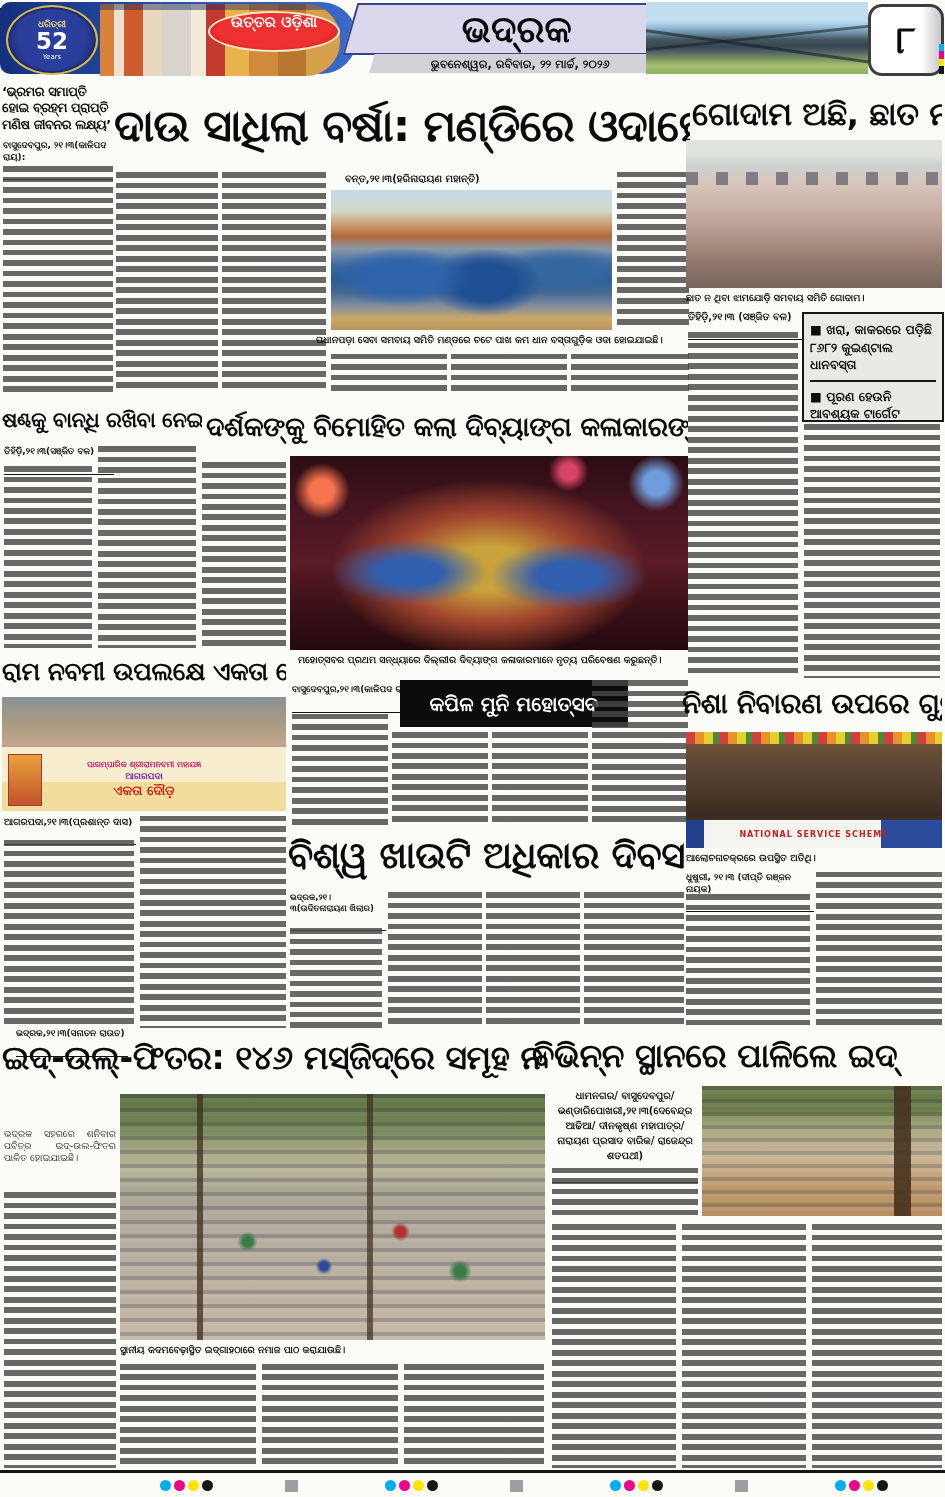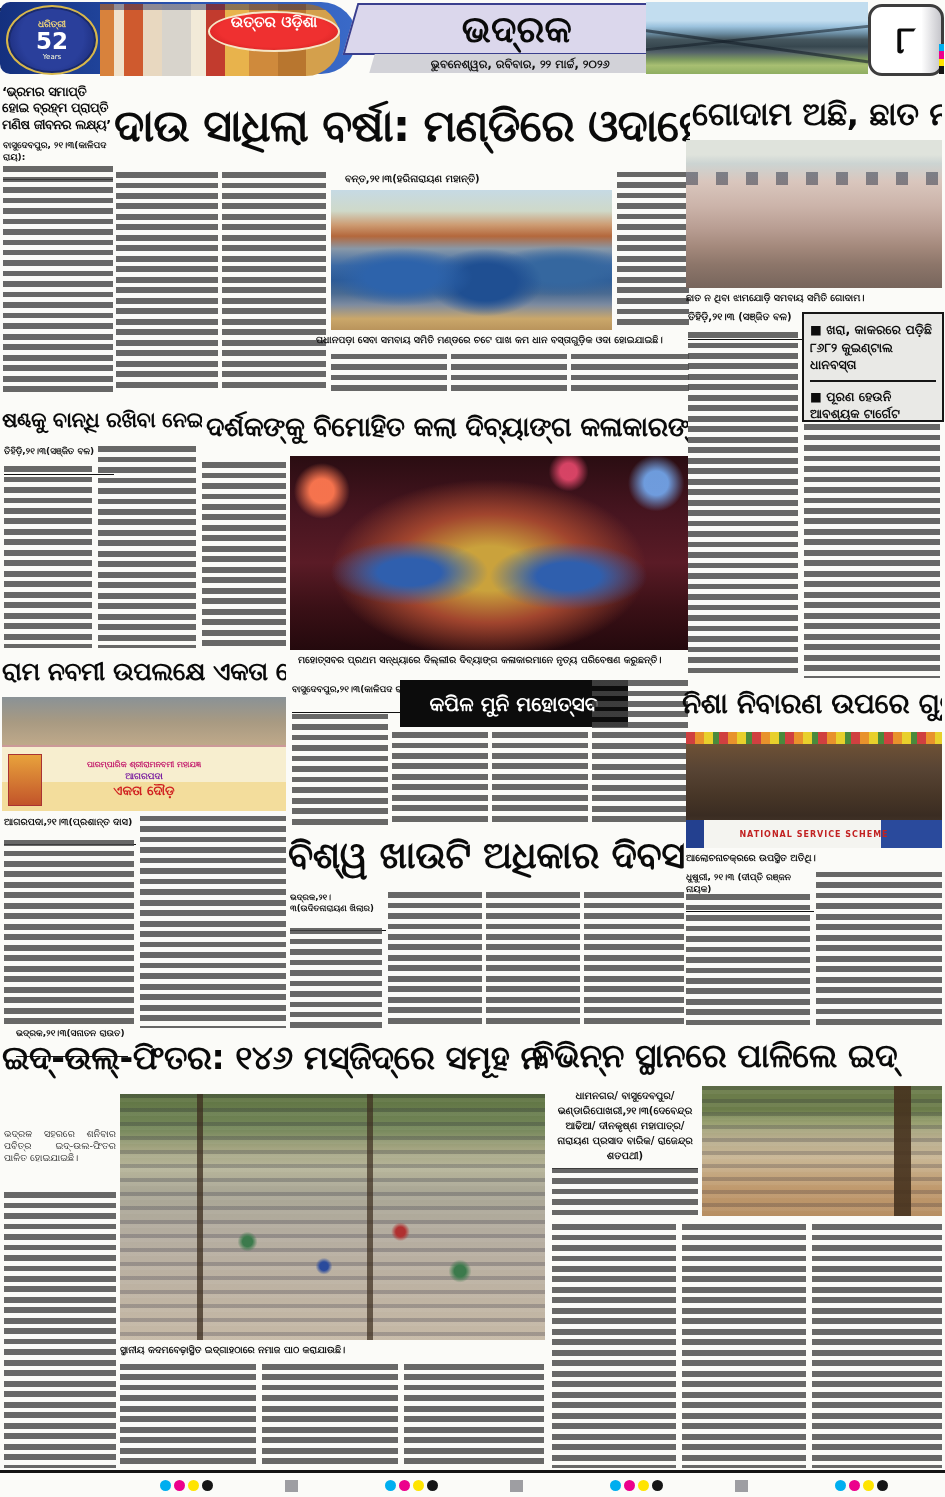--- a/index.html
+++ b/index.html
@@ -6,21 +6,21 @@
   #page{position:relative;width:945px;height:1497px;background:#fbfbf8;overflow:hidden;
         font-family:"DejaVu Sans",sans-serif;color:#111;}
   .abs{position:absolute;}
   
   .hl{font-weight:bold;color:#0a0a0a;overflow:hidden;white-space:nowrap;letter-spacing:-0.5px;}
   .hlw{white-space:normal;line-height:1.25;}
   
   .dl{display:inline-block;font-weight:bold;font-size:10px;line-height:1.3;
       border-bottom:1.5px solid #111;padding-bottom:16px;color:#111;overflow:hidden;}
   .dlblock{font-weight:bold;font-size:10px;line-height:1.5;text-align:center;
-      border-bottom:1.5px solid #111;padding-bottom:6px;color:#111;overflow:hidden;}
+      border-bottom:1.5px solid #111;padding-bottom:20px;color:#111;overflow:hidden;}
   
   .tx{background-image:repeating-linear-gradient(to bottom,#474747 0px,#474747 5.5px,
       rgba(0,0,0,0) 5.5px,rgba(0,0,0,0) 10.5px);opacity:.82;}
   .cap{font-size:9.5px;font-weight:bold;text-align:left;color:#111;overflow:hidden;white-space:nowrap;}
   .lead{font-size:9.5px;line-height:1.25;text-align:justify;color:#1a1a1a;overflow:hidden;}
   .ph{background-size:cover;}
   
   .m-left{background:linear-gradient(90deg,#14307e,#2a55b4 55%,#3a6ac8);border-radius:10px 36px 36px 10px;padding-left:17px;}
   .logo{border-radius:50%;background:radial-gradient(circle at 50% 45%,#2a3f9b 0 55%,#15236b 100%);
         border:2.5px solid #d8b84a;display:flex;flex-direction:column;align-items:center;

